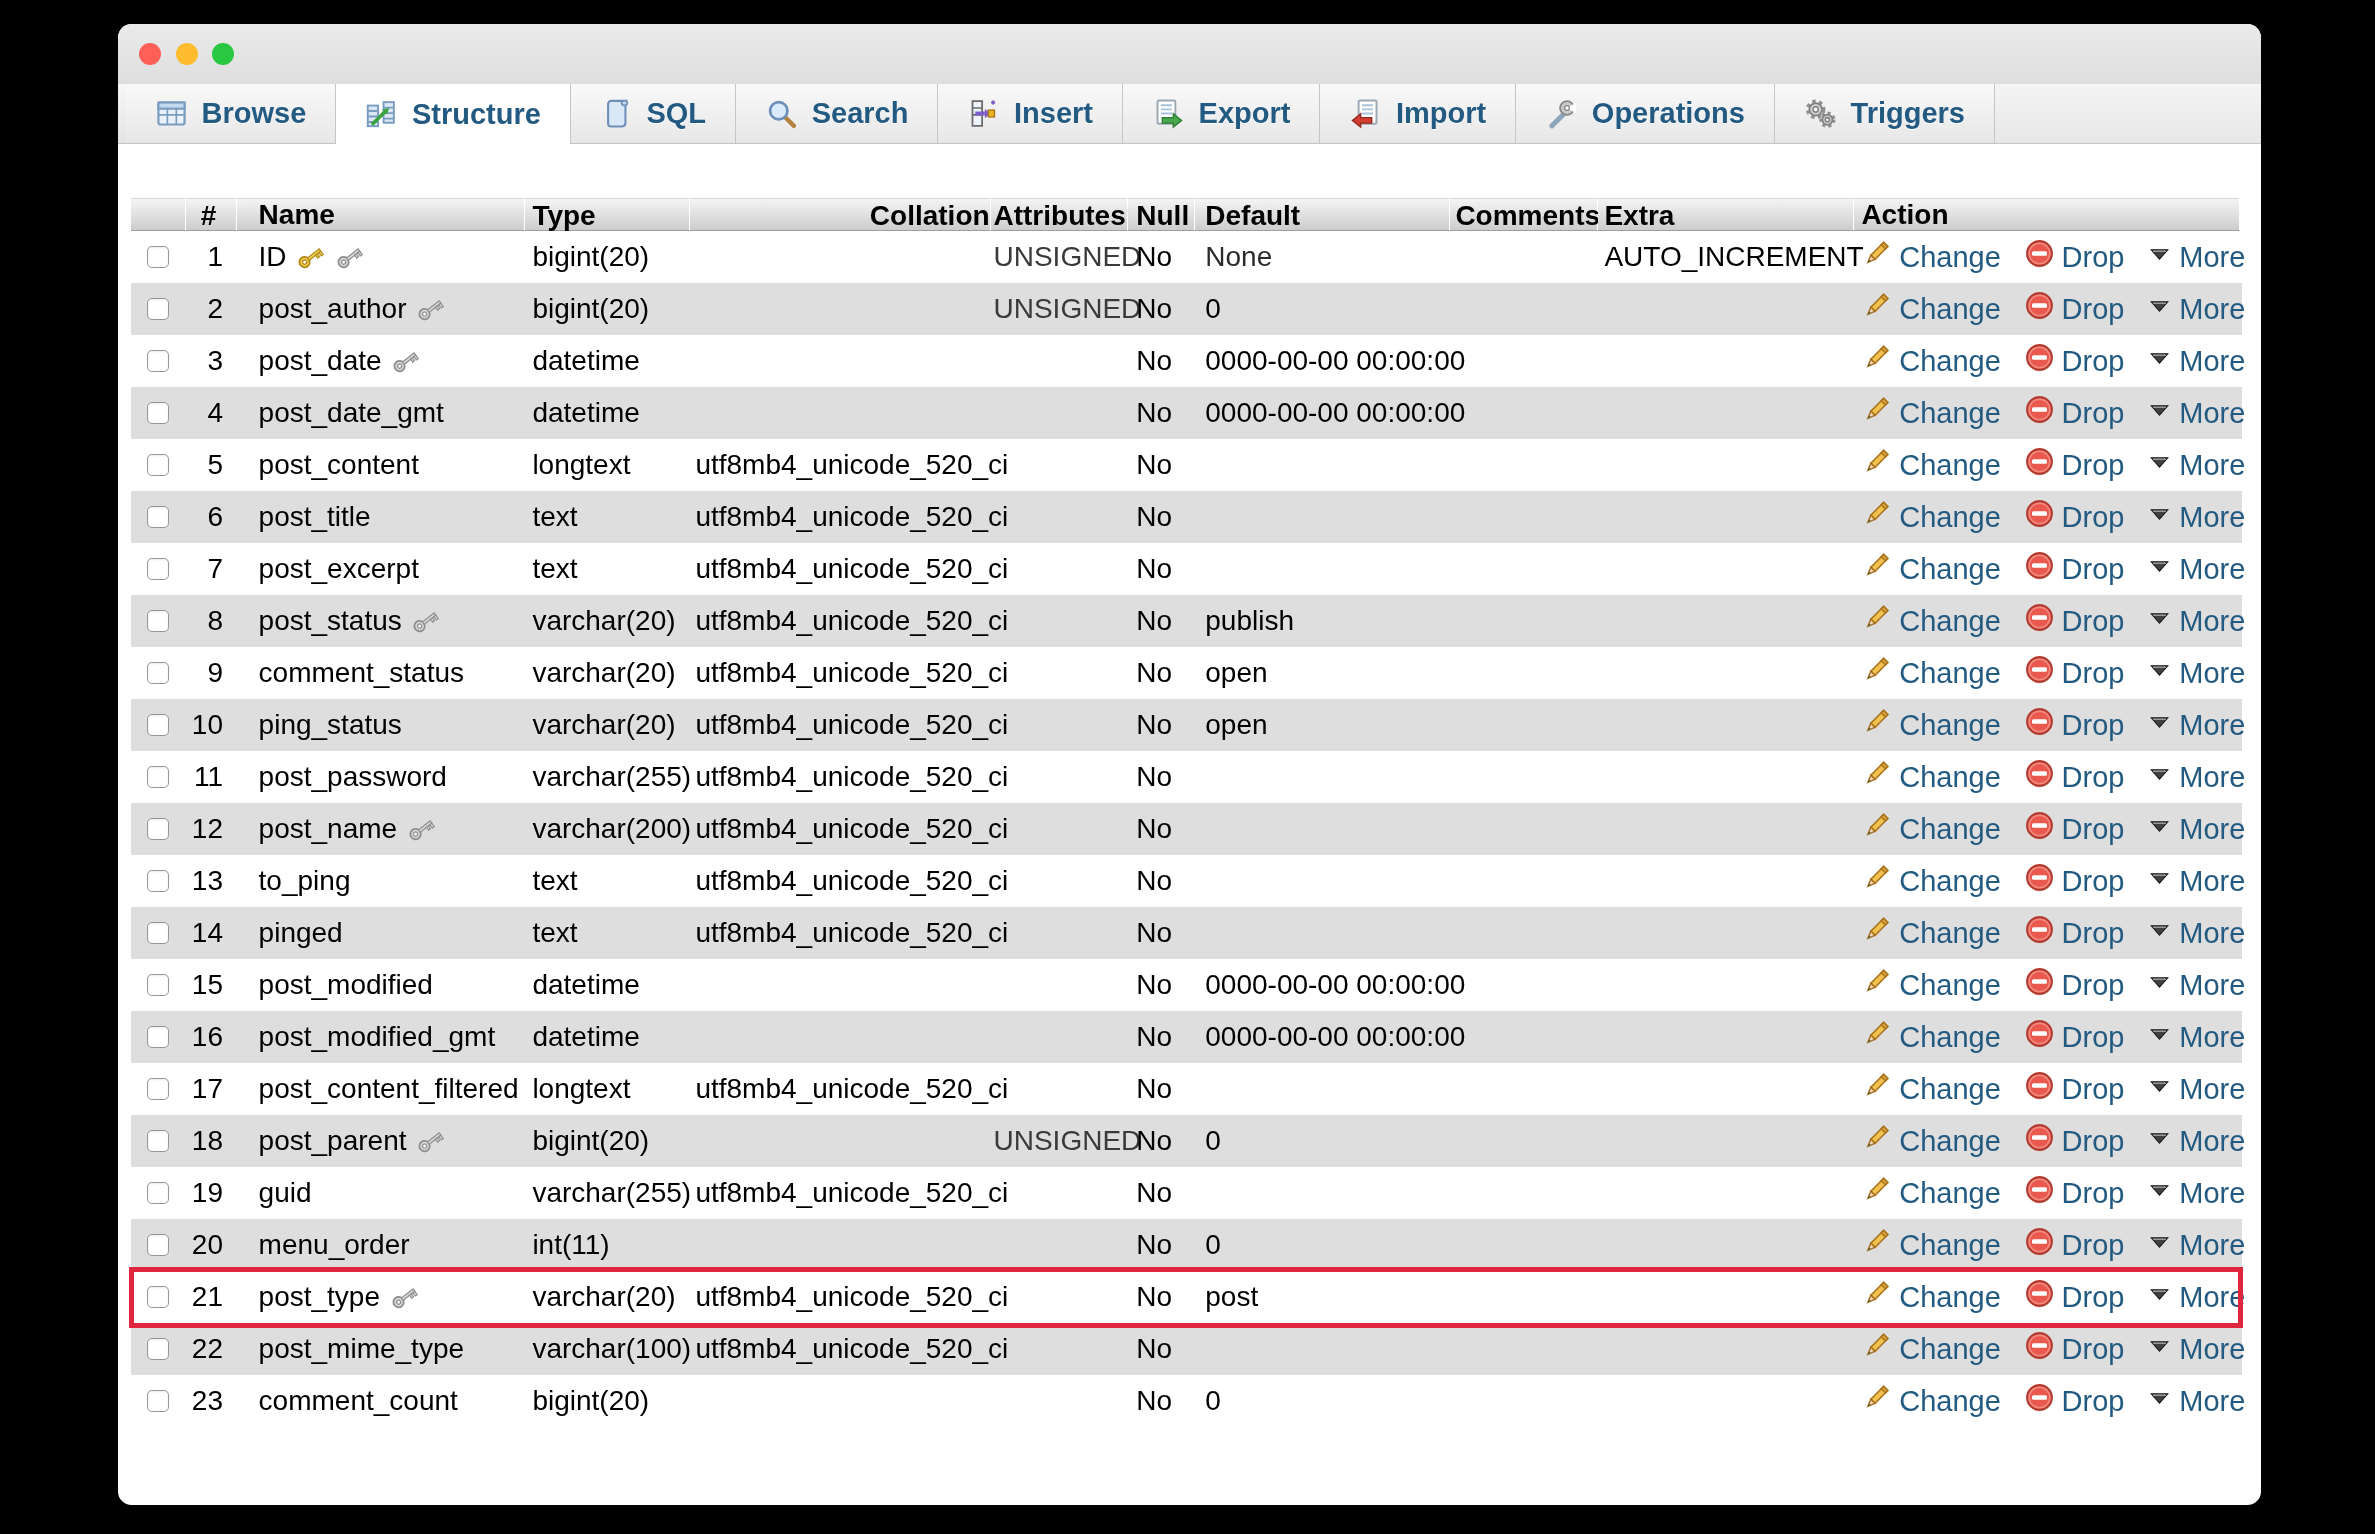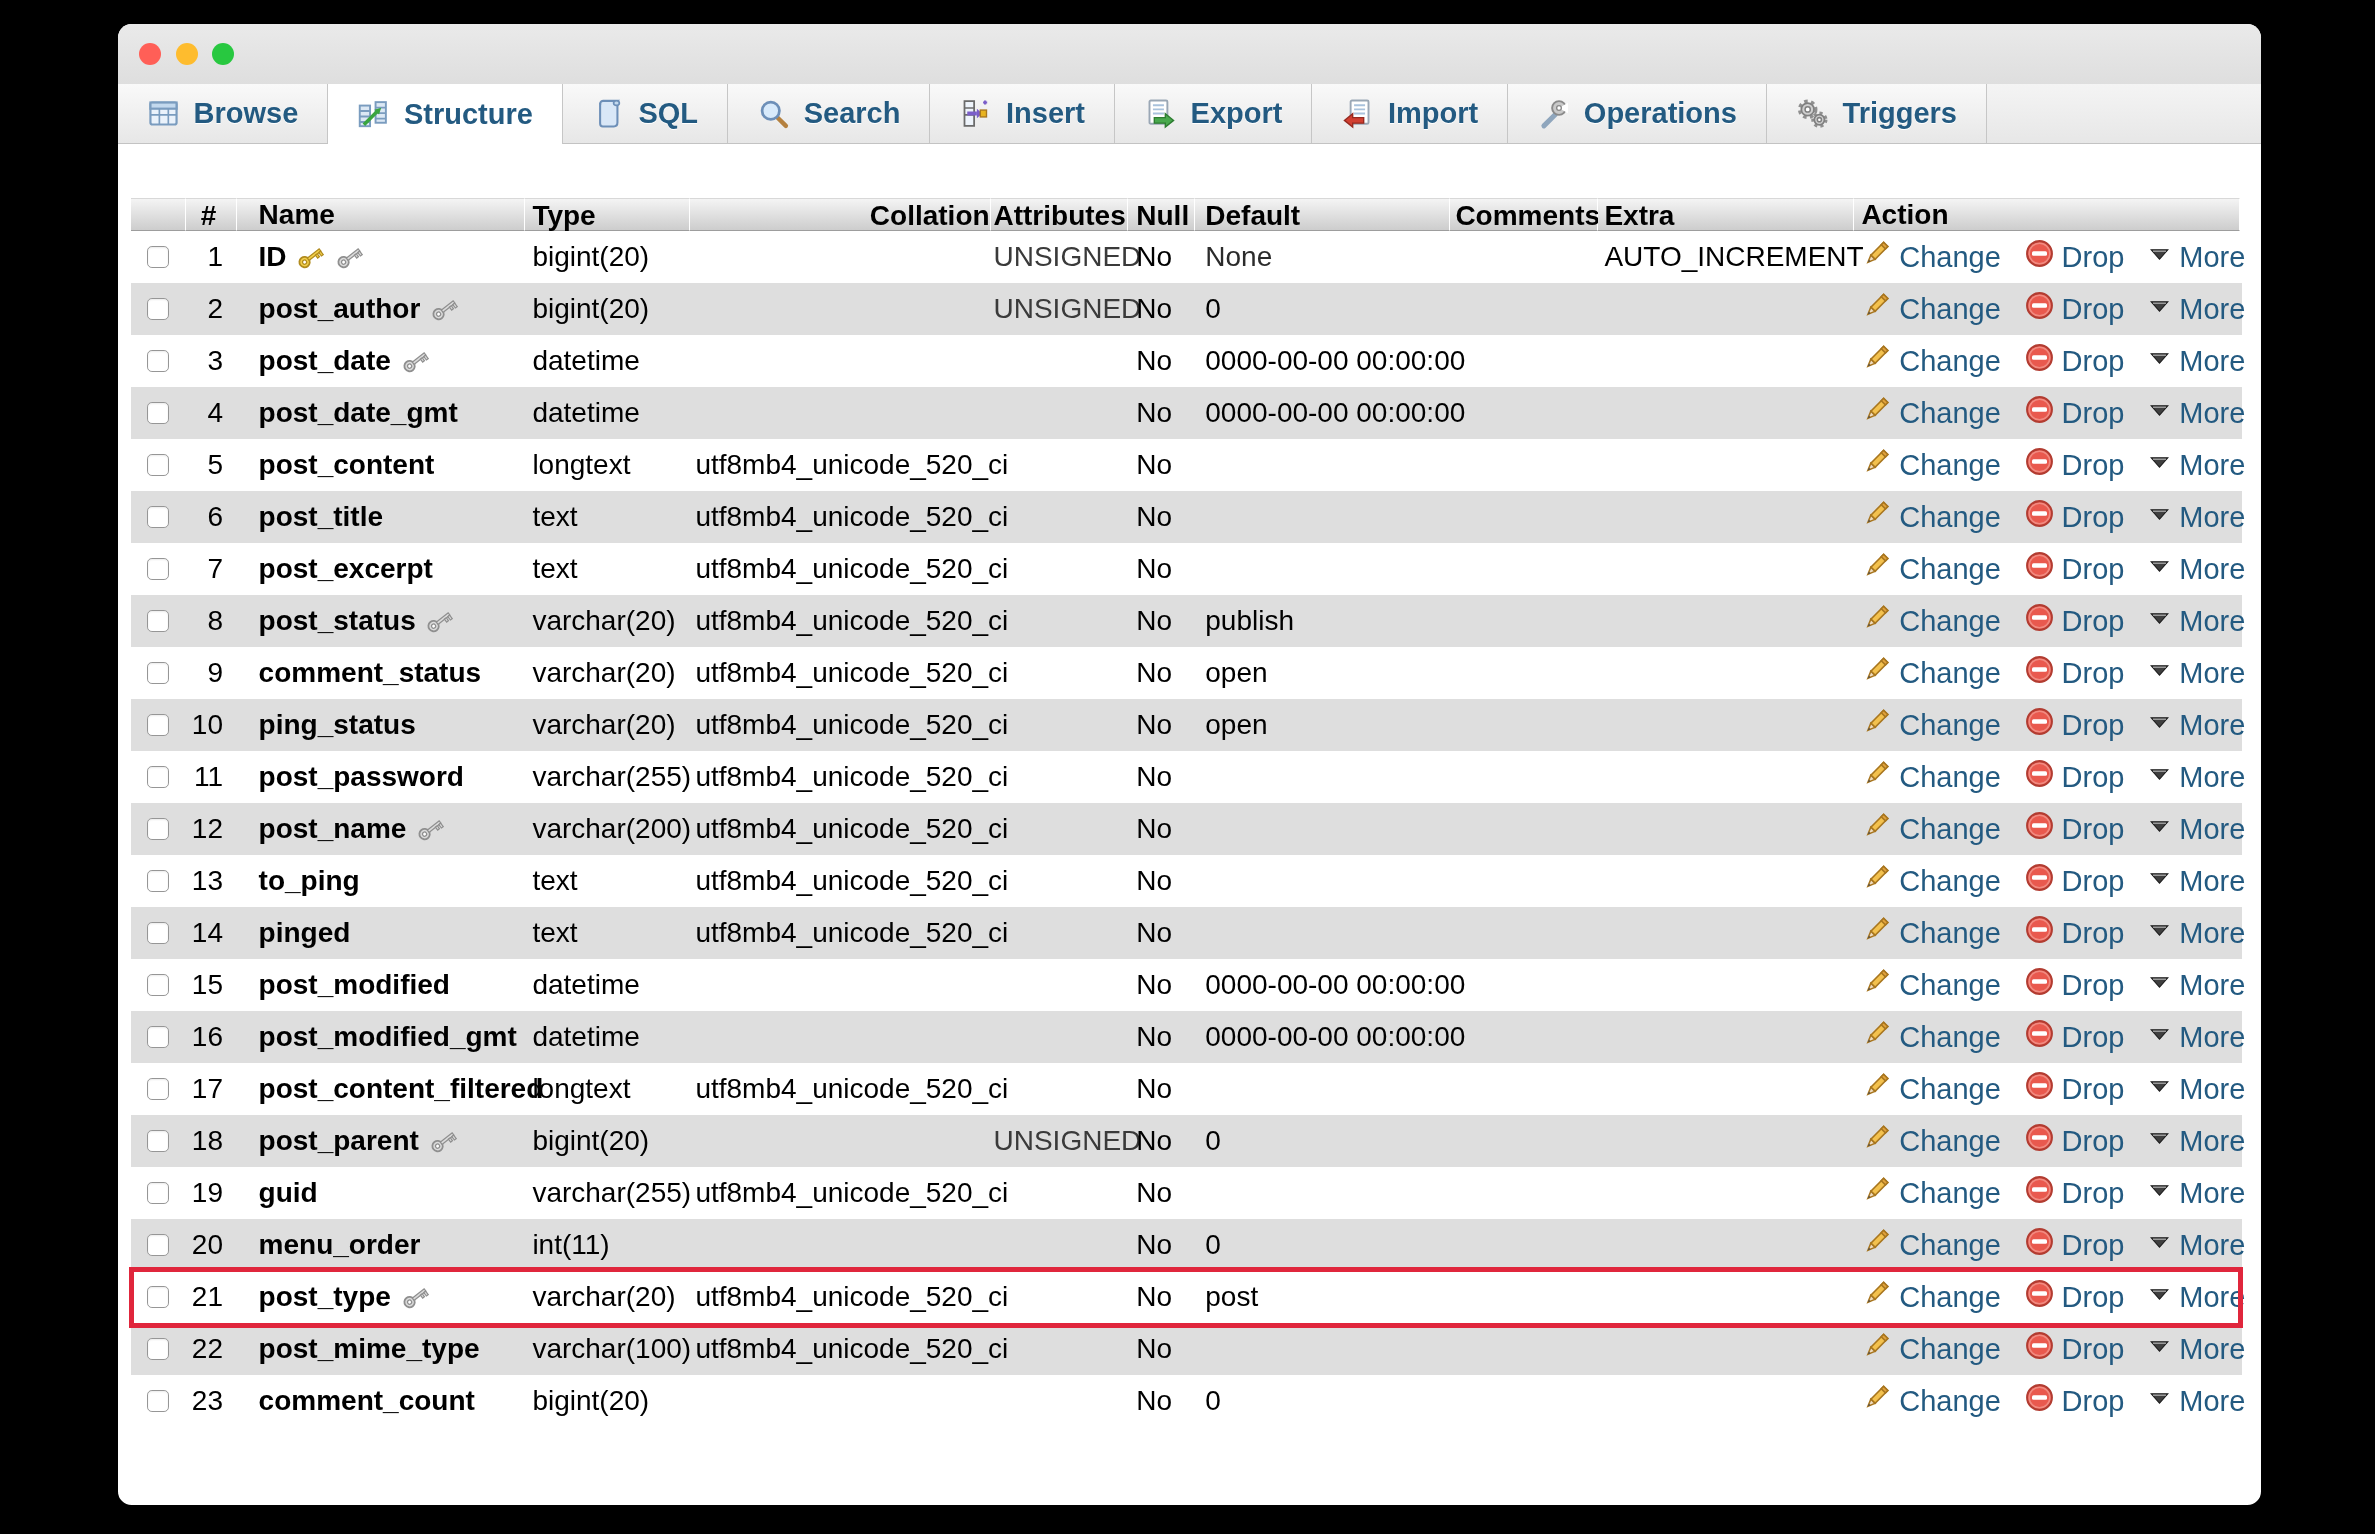--- a/index.html
+++ b/index.html
@@ -13,21 +13,21 @@
   
   .titlebar { height:60px; background:linear-gradient(#eaeaea,#dedede);
               display:flex; align-items:center; padding-left:21.3px; }
   .traffic { width:22px; height:22px; border-radius:50%; margin-right:14.6px; cursor:pointer; }
   .traffic.red    { background:#ff5f57; }
   .traffic.yellow { background:#febc2e; }
   .traffic.green  { background:#28c840; }
 
   
   .tabbar { height:59px; display:flex; background:linear-gradient(#f6f6f6,#e4e4e4);
-            border-bottom:1px solid #c3c3c3; }
+            border-bottom:1px solid #c3c3c3;padding-left:8px; }
   .tab { display:flex; align-items:center; gap:13.6px; padding:0 29px;
          font-size:29px; font-weight:bold; color:#235a81;
          text-shadow:0 1px 0 #fff;
          background:linear-gradient(#f9f9f9,#e7e7e7);
          border-right:1px solid #c6c6c6; cursor:pointer; box-sizing:border-box; }
   .tab.active { background:#fff; height:60px; }
   .tab-filler { flex:1; background:linear-gradient(#f4f4f4,#e7e7e7); }
   .tab-icon { display:inline-flex; }
 
   
@@ -51,21 +51,21 @@
 
   .tcell { font-size:28px; color:#000; white-space:nowrap; overflow:visible; }
   .header .tcell { height:33px; line-height:33px; font-weight:bold;
       background:linear-gradient(#f4f4f4,#cdcdcd);
       border-top:1px solid #d8d8d8; border-bottom:1.9px solid #9d9d9d;
       border-right:1.9px solid #fff; box-sizing:border-box; }
 
   .c-check { padding-left:16.5px; display:flex; align-items:center; }
   .c-num   { text-align:right; padding-right:13.6px; }
   .header .c-num { padding-right:19.4px; }
-  .c-name  { padding-left:22px; font-weight:bold; display:flex; align-items:center; }
+  .c-name  { padding-left:22px; font-weight:normal; display:flex; align-items:center; }
   .header .c-name { font-weight:bold; }
   .c-type  { padding-left:7.8px; }
   .c-coll  { padding-left:5.8px;text-align:right; }
   .c-attr  { padding-left:2.9px; font-size:28px; color:#3a3a3a; }
   .header .c-attr { font-size:28px; color:#000; }
   .c-null  { padding-left:8.7px; }
   .c-def   { padding-left:10.7px; }
   .c-comm  { padding-left:5.8px; }
   .c-extra { padding-left:6.8px; }
   .c-action{ padding-left:7.8px; display:flex; align-items:center; }

